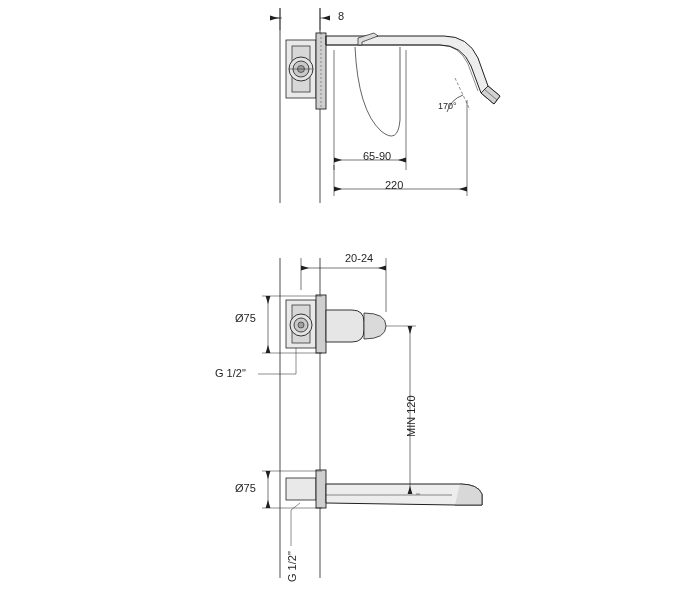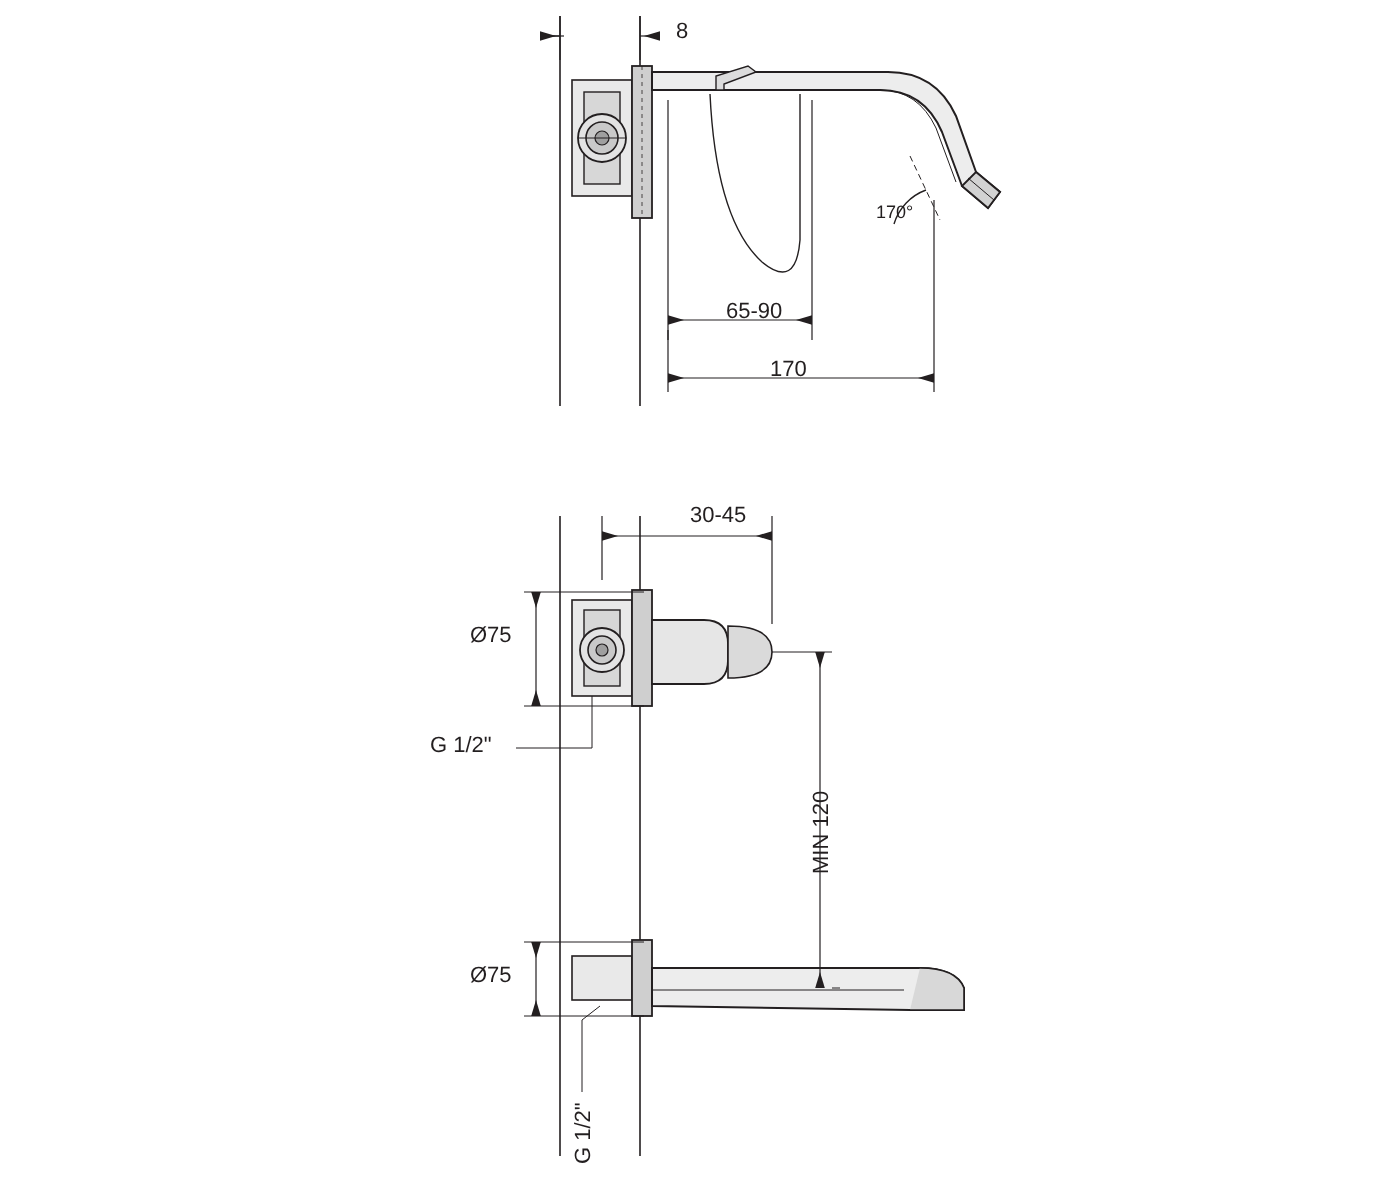--- a/index.html
+++ b/index.html
@@ -186,25 +186,25 @@
         <line x1="291" y1="510" x2="291" y2="546" stroke="#231f20" stroke-width="0.5"></line>
         <line x1="291" y1="510" x2="300" y2="503" stroke="#231f20" stroke-width="0.5"></line>
       </g>
     </g>
   </svg>
 
   <div class="lbl" style="left:338px; top:11px;">8</div>
 
   <div class="lbl" style="left:347px; top:151px;margin-left:16px;">65-90</div>
 
-  <div class="lbl" style="left:385px; top:180px;">170</div>
+  <div class="lbl" style="left:385px; top:180px;">220</div>
 
   <div class="lbl" style="left:438px; top:102px; font-size:9px;">170°</div>
 
-  <div class="lbl" style="left:345px; top:253px;">30-45</div>
+  <div class="lbl" style="left:345px; top:253px;">20-24</div>
 
   <div class="lbl" style="left:235px; top:313px;">Ø75</div>
 
   <div class="lbl" style="left:235px; top:483px;">Ø75</div>
 
   <div class="lbl" style="left:215px; top:368px;">G 1/2"</div>
 
   <div class="lbl rot" style="left:287px; top:582px;">G 1/2"</div>
 
   <div class="lbl rot" style="left:406px; top:437px;">MIN 120</div>

